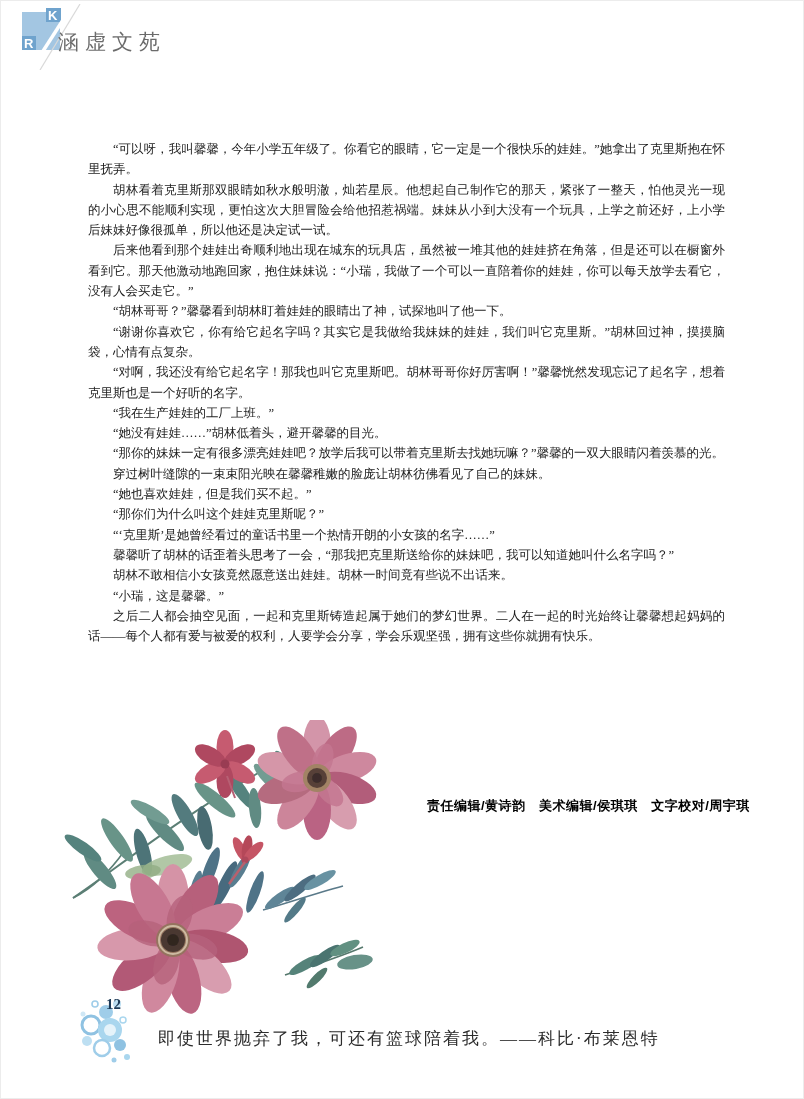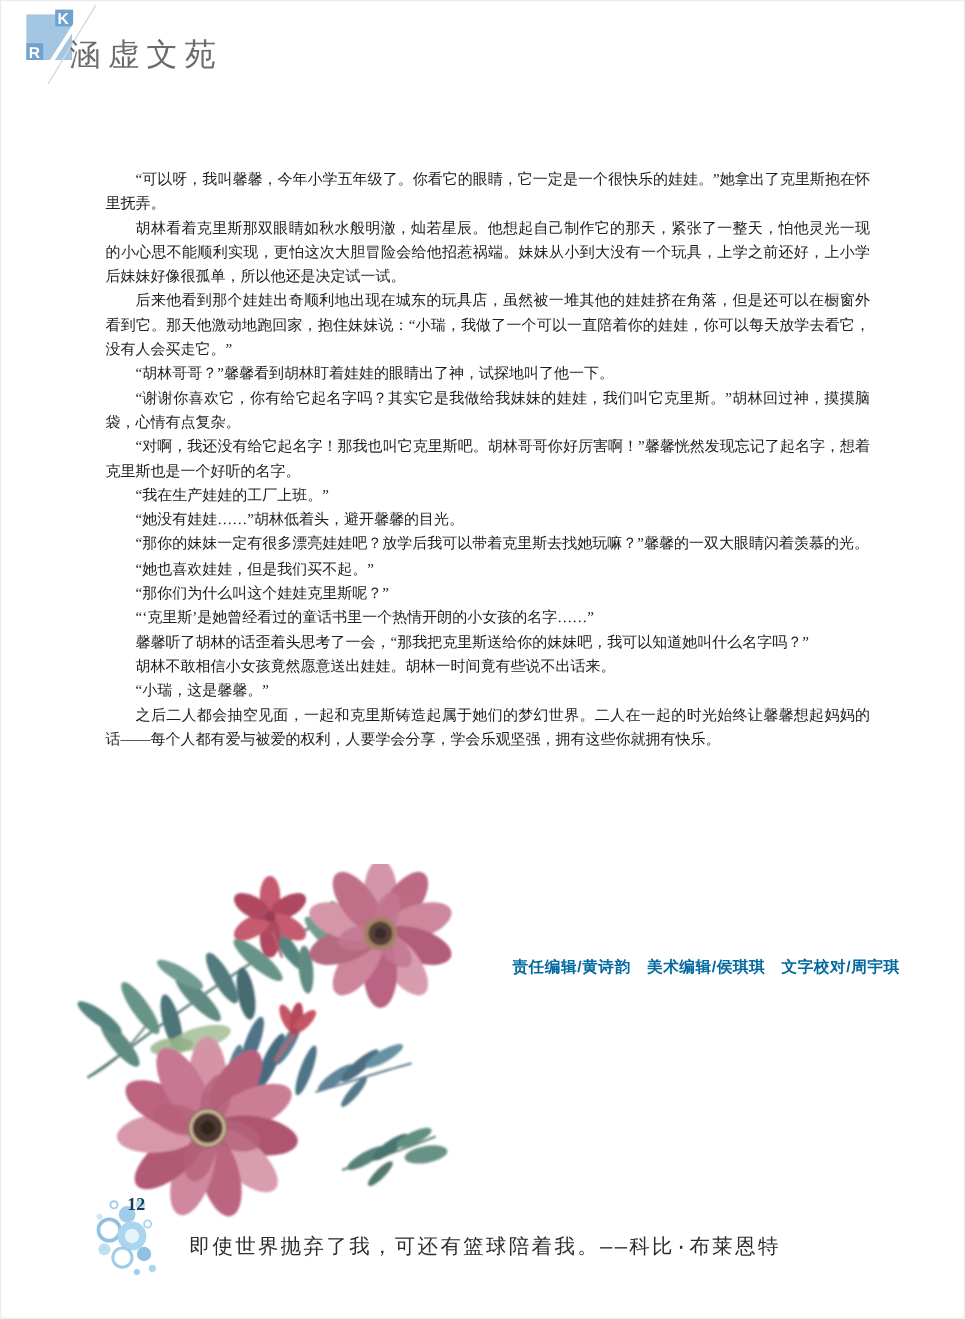--- a/index.html
+++ b/index.html
@@ -4,47 +4,47 @@
 <style>
   html,body{margin:0;padding:0;}
   body{
     width:804px;height:1099px;position:relative;background:#ffffff;
     overflow:hidden;font-family:"Liberation Serif","DejaVu Serif",serif;
     box-shadow:inset 0 0 0 1px #ececec;
   }
   
   .header-logo{position:absolute;left:14px;top:4px;width:84px;height:66px;}
   .magazine-title{
-    position:absolute;left:58px;top:28px;font-size:26px;color:#6b6b6b;
+    position:absolute;left:58px;top:28px;font-size:21px;color:#6b6b6b;
     letter-spacing:6px;font-family:"DejaVu Serif","Liberation Serif",serif;
   }
   
   .article{
     position:absolute;left:88px;top:139px;width:637px;
     font-size:12.5px;line-height:20.3px;color:#1c1c1c;
     text-align:justify;
   }
   .article p{margin:0;text-indent:2em;}
   
   .credits{
     position:absolute;left:427px;top:797px;
     font-family:"Liberation Sans","DejaVu Sans",sans-serif;
-    font-weight:bold;font-size:13px;color:#0369a1;letter-spacing:0.5px;
+    font-weight:bold;font-size:13px;color:#000000;letter-spacing:0.5px;
   }
   
   .flowers{position:absolute;left:55px;top:720px;width:350px;height:320px;}
   
   .bubbles{position:absolute;left:76px;top:994px;width:60px;height:72px;}
   .page-number{
     position:absolute;left:106px;top:996px;font-size:15px;font-weight:bold;
     color:#1c3a57;font-family:"Liberation Serif",serif;text-align:right;
   }
   .footer-quote{
     position:absolute;left:158px;top:1027px;font-size:17px;color:#2c2c2c;
-    letter-spacing:2px;font-family:Liberation Mono, monospace;
+    letter-spacing:2px;font-family:Liberation Serif, serif;
   }
 </style>
 </head>
 <body>
 
 <svg class="header-logo" viewBox="0 0 84 66">
   <rect x="8" y="8" width="38" height="38" fill="#a3c6e2"></rect>
   <rect x="32" y="4" width="15" height="14" fill="#6fa3cd"></rect>
   <rect x="8" y="32" width="14" height="14" fill="#6fa3cd"></rect>
   <line x1="22" y1="58" x2="58" y2="2" stroke="#ffffff" stroke-width="3.5"></line>
@@ -57,20 +57,21 @@
 <div class="article">
   <p>“可以呀，我叫馨馨，今年小学五年级了。你看它的眼睛，它一定是一个很快乐的娃娃。”她拿出了克里斯抱在怀里抚弄。</p>
   <p>胡林看着克里斯那双眼睛如秋水般明澈，灿若星辰。他想起自己制作它的那天，紧张了一整天，怕他灵光一现的小心思不能顺利实现，更怕这次大胆冒险会给他招惹祸端。妹妹从小到大没有一个玩具，上学之前还好，上小学后妹妹好像很孤单，所以他还是决定试一试。</p>
   <p>后来他看到那个娃娃出奇顺利地出现在城东的玩具店，虽然被一堆其他的娃娃挤在角落，但是还可以在橱窗外看到它。那天他激动地跑回家，抱住妹妹说：“小瑞，我做了一个可以一直陪着你的娃娃，你可以每天放学去看它，没有人会买走它。”</p>
   <p>“胡林哥哥？”馨馨看到胡林盯着娃娃的眼睛出了神，试探地叫了他一下。</p>
   <p>“谢谢你喜欢它，你有给它起名字吗？其实它是我做给我妹妹的娃娃，我们叫它克里斯。”胡林回过神，摸摸脑袋，心情有点复杂。</p>
   <p>“对啊，我还没有给它起名字！那我也叫它克里斯吧。胡林哥哥你好厉害啊！”馨馨恍然发现忘记了起名字，想着克里斯也是一个好听的名字。</p>
   <p>“我在生产娃娃的工厂上班。”</p>
   <p>“她没有娃娃……”胡林低着头，避开馨馨的目光。</p>
   <p>“那你的妹妹一定有很多漂亮娃娃吧？放学后我可以带着克里斯去找她玩嘛？”馨馨的一双大眼睛闪着羡慕的光。</p>
+  <p>穿过树叶缝隙的一束束阳光映在馨馨稚嫩的脸庞让胡林彷佛看见了自己的妹妹。</p>
   <p>“她也喜欢娃娃，但是我们买不起。”</p>
   <p>“那你们为什么叫这个娃娃克里斯呢？”</p>
   <p>“‘克里斯’是她曾经看过的童话书里一个热情开朗的小女孩的名字……”</p>
   <p>馨馨听了胡林的话歪着头思考了一会，“那我把克里斯送给你的妹妹吧，我可以知道她叫什么名字吗？”</p>
   <p>胡林不敢相信小女孩竟然愿意送出娃娃。胡林一时间竟有些说不出话来。</p>
   <p>“小瑞，这是馨馨。”</p>
   <p>之后二人都会抽空见面，一起和克里斯铸造起属于她们的梦幻世界。二人在一起的时光始终让馨馨想起妈妈的话——每个人都有爱与被爱的权利，人要学会分享，学会乐观坚强，拥有这些你就拥有快乐。</p>
 </div>
 
 <div class="credits">责任编辑/黄诗韵　美术编辑/侯琪琪　文字校对/周宇琪</div>

